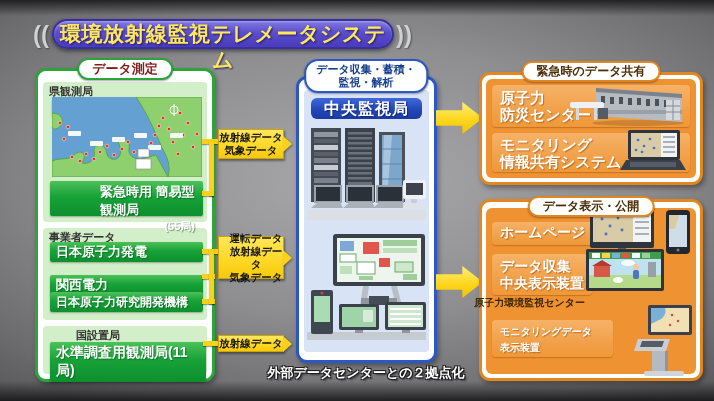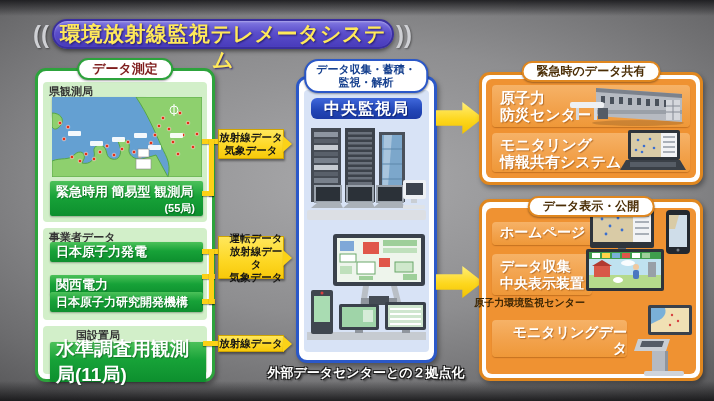--- a/index.html
+++ b/index.html
@@ -144,33 +144,33 @@
         <rect x="96" y="48" width="13" height="5" rx="1"></rect>
           <rect x="118" y="36" width="13" height="5" rx="1"></rect>
       </g>
       <rect x="86" y="52" width="11" height="8" fill="#ffffff" stroke="#8a8a8a" stroke-width="0.6"></rect>
       <rect x="84" y="62" width="15" height="10" fill="#ffffff" stroke="#8a8a8a" stroke-width="0.6"></rect>
     </svg>
   </div>
   <div class="abs gbar" style="left:52px;top:97px;height:20px;padding:0 7px;font-size:12px;">県観測局(44局)</div>
 
   <div class="abs gbar" style="left:50px;top:181px;width:153px;height:35px;display:block;padding:2px 0 0 6px;">
-    <div style="font-size:13px;">緊急時用 簡易型 観測局</div>
+    <div style="font-size:13px;margin-left:44px;">緊急時用 簡易型 観測局</div>
     <div style="font-size:11px;text-align:right;padding-right:8px;">(55局)</div>
   </div>
 
   <div class="abs subpanel" style="left:43px;top:228px;width:164px;height:92px;"></div>
   <div class="abs sublabel" style="left:49px;top:230px;">事業者データ</div>
   <div class="abs gbar" style="left:50px;top:242px;width:153px;height:20px;font-size:13px;">日本原子力発電</div>
   <div class="abs gbar" style="left:50px;top:275px;width:153px;height:20px;font-size:13px;">関西電力</div>
   <div class="abs gbar" style="left:50px;top:292px;width:153px;height:20px;font-size:12px;">日本原子力研究開発機構</div>
 
   <div class="abs subpanel" style="left:43px;top:326px;width:164px;height:48px;"></div>
   <div class="abs sublabel" style="left:49px;top:328px;padding-left:27px;">国設置局</div>
-  <div class="abs gbar" style="left:50px;top:342px;width:156px;height:40px;font-size:19px;">水準調査用観測局(11局)</div>
+  <div class="abs gbar" style="left:50px;top:342px;width:156px;height:40px;font-size:14px;">水準調査用観測局(11局)</div>
 
   <div class="abs yline" style="left:202px;top:139px;width:22px;height:5px;"></div>
   <div class="abs yline" style="left:209px;top:139px;width:5px;height:57px;"></div>
   <div class="abs yline" style="left:202px;top:191px;width:12px;height:5px;"></div>
   <div class="abs flowlabel" style="left:218px;top:129px;width:66px;height:30px;">
     <div>放射線データ</div>
     <div>気象データ</div>
   </div>
 
   <div class="abs yline" style="left:202px;top:249px;width:22px;height:5px;"></div>
@@ -410,22 +410,23 @@
       <polygon points="6,17 26,17 16,11" fill="#b23a30"></polygon>
       <rect x="8" y="17" width="16" height="11" fill="#d85848"></rect>
       <ellipse cx="32" cy="31" rx="5" ry="3" fill="#ffffff"></ellipse>
       <circle cx="50" cy="18" r="3" fill="#f0c9a0"></circle>
       <rect x="47" y="21" width="6" height="9" rx="2" fill="#4a77c0"></rect>
       <rect x="62" y="13" width="8" height="15" fill="#98a0a8"></rect>
     </svg>
   </div>
   <div class="abs ocap" style="left:470px;top:296px;width:115px;">原子力環境監視センター</div>
 
-  <div class="abs orow" style="left:492px;top:320px;width:135px;height:37px;font-size:14px;line-height:16px;text-align:right;">
+  <div class="abs orow" style="left:492px;top:320px;width:121px;height:37px;font-size:10px;line-height:16px;">
     <div>モニタリングデータ</div>
+    <div>表示装置</div>
   </div>
   <div class="abs illus" style="left:632px;top:305px;width:64px;height:72px;">
     <svg width="64" height="72" viewBox="0 0 64 72">
       <rect x="16" y="0" width="44" height="30" rx="2" fill="#3a414b"></rect>
       <rect x="19" y="3" width="38" height="24" fill="#f0e0b4"></rect>
       <path d="M19,3 h14 c2,6 -2,10 -6,12 l-8,4 Z" fill="#7ab0d8"></path>
       <g fill="#d84040">
           <circle cx="40" cy="10" r="1.2"></circle>
           <circle cx="46" cy="16" r="1.2"></circle>
           <circle cx="38" cy="20" r="1.2"></circle>

